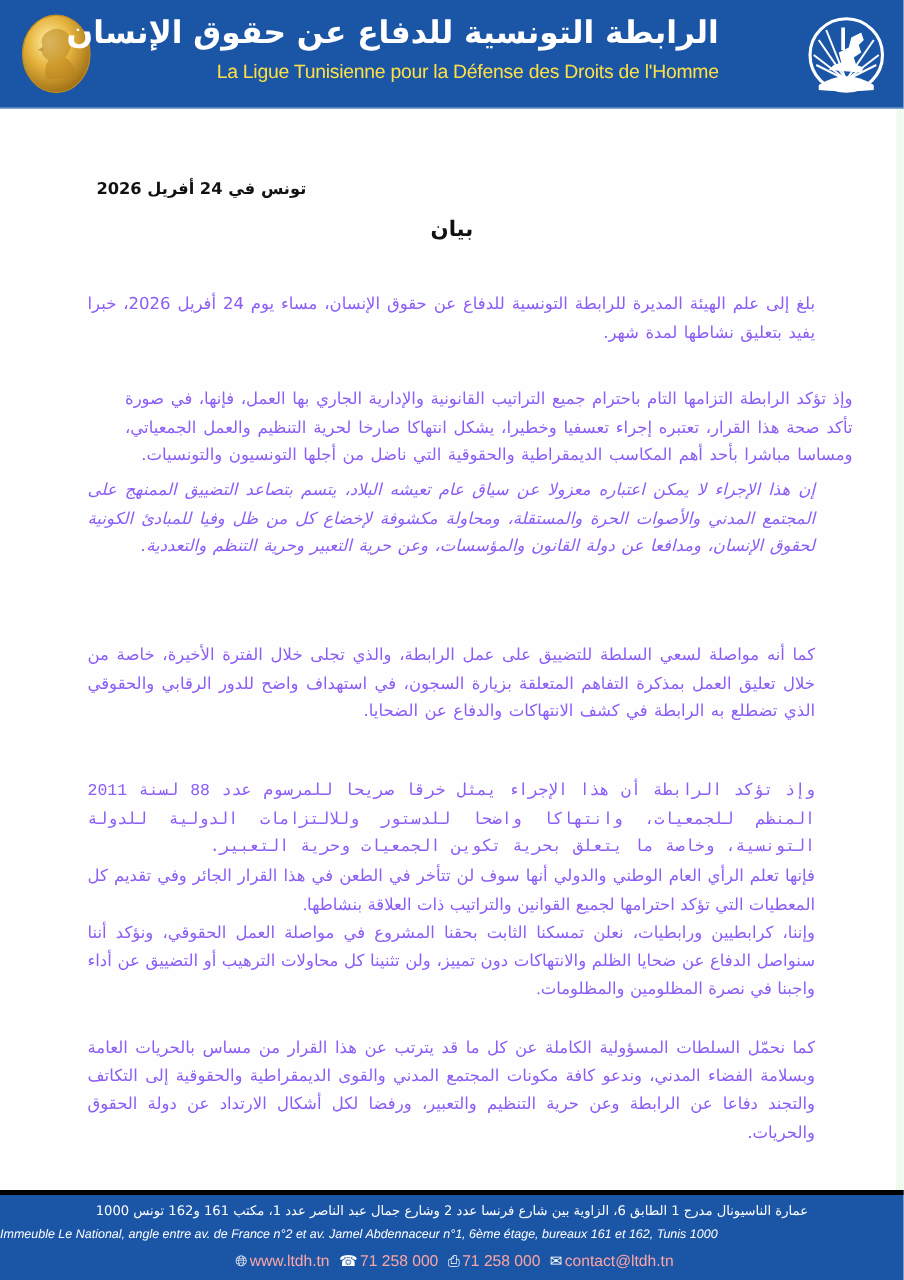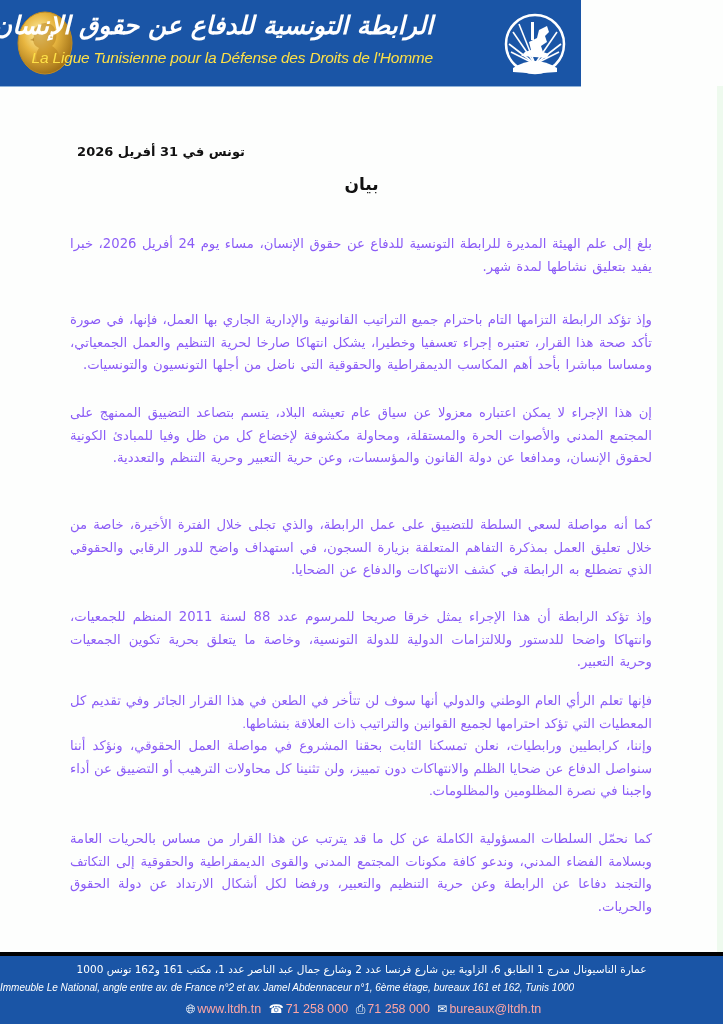--- a/index.html
+++ b/index.html
@@ -19,25 +19,24 @@
     top: 86px;
     right: 0;
     width: 6px;
     height: 866px;
     background: #eefaee;
   }
   
   .header {
     position: absolute;
     top: 0; left: 0;
-    width: 581px;
+    width: 723px;
     height: 86px;
     background: #1a55a6;
     border-bottom: 1px solid #8fb2d8;
-    font-style: italic;
   }
   .medal {
     position: absolute;
     left: 17px;
     top: 11px;
     width: 56px;
     height: 64px;
   }
   .emblem {
     position: absolute;
@@ -108,24 +107,24 @@
     direction: rtl;
     text-align: justify;
     text-align-last: right;
     font-family: "DejaVu Sans", sans-serif;
     font-size: 13.2px;
     line-height: 22.5px;
     color: #8b5cf6;
     word-spacing: 1px;
   }
   .p1 { top: 233px; }
-  .p2 { top: 309px; }
-  .p3 { top: 402px; }
+  .p2 { top: 309px; margin-left: 30px; }
+  .p3 { top: 382px; font-style: italic; }
   .p4 { top: 514px; }
-  .p5 { top: 606px; }
+  .p5 { top: 622px; font-family: Liberation Mono, monospace; }
   .p6 { top: 690px; }
   .p7 { top: 828px; }
   
   .footer {
     position: absolute;
     left: 0;
     top: 952px;
     width: 723px;
     height: 72px;
     background: #1a55a6;
@@ -208,34 +207,34 @@
       <line x1="32" y1="52" x2="56" y2="40"></line>
       <line x1="32" y1="52" x2="58" y2="32"></line>
       <line x1="32" y1="52" x2="54" y2="20"></line>
     </g>
     <path d="M18 44 L22 40 L28 38 L26 30 L34 26 L36 18 L44 14 L46 20 L42 24 L44 30 L38 34 L40 40 L46 42 L44 46 Z" fill="#ffffff"></path>
     <rect x="28" y="10" width="3" height="18" fill="#ffffff"></rect>
     <path d="M10 56 Q32 42 54 56 L54 60 Q32 62 10 60 Z" fill="#ffffff"></path>
   </svg>
 </div>
 
-<div class="date-line">تونس في 31 أفريل 2026</div>
+<div class="date-line">تونس في 24 أفريل 2026</div>
 <div class="doc-title">بيان</div>
 
 <div class="para p1">بلغ إلى علم الهيئة المديرة للرابطة التونسية للدفاع عن حقوق الإنسان، مساء يوم 24 أفريل 2026، خبرا يفيد بتعليق نشاطها لمدة شهر.</div>
 <div class="para p2">وإذ تؤكد الرابطة التزامها التام باحترام جميع التراتيب القانونية والإدارية الجاري بها العمل، فإنها، في صورة تأكد صحة هذا القرار، تعتبره إجراء تعسفيا وخطيرا، يشكل انتهاكا صارخا لحرية التنظيم والعمل الجمعياتي، ومساسا مباشرا بأحد أهم المكاسب الديمقراطية والحقوقية التي ناضل من أجلها التونسيون والتونسيات.</div>
 <div class="para p3">إن هذا الإجراء لا يمكن اعتباره معزولا عن سياق عام تعيشه البلاد، يتسم بتصاعد التضييق الممنهج على المجتمع المدني والأصوات الحرة والمستقلة، ومحاولة مكشوفة لإخضاع كل من ظل وفيا للمبادئ الكونية لحقوق الإنسان، ومدافعا عن دولة القانون والمؤسسات، وعن حرية التعبير وحرية التنظم والتعددية.</div>
 <div class="para p4">كما أنه مواصلة لسعي السلطة للتضييق على عمل الرابطة، والذي تجلى خلال الفترة الأخيرة، خاصة من خلال تعليق العمل بمذكرة التفاهم المتعلقة بزيارة السجون، في استهداف واضح للدور الرقابي والحقوقي الذي تضطلع به الرابطة في كشف الانتهاكات والدفاع عن الضحايا.</div>
 <div class="para p5">وإذ تؤكد الرابطة أن هذا الإجراء يمثل خرقا صريحا للمرسوم عدد 88 لسنة 2011 المنظم للجمعيات، وانتهاكا واضحا للدستور وللالتزامات الدولية للدولة التونسية، وخاصة ما يتعلق بحرية تكوين الجمعيات وحرية التعبير.</div>
 <div class="para p6" style="white-space: pre-line; font-family: Liberation Serif, serif;">فإنها تعلم الرأي العام الوطني والدولي أنها سوف لن تتأخر في الطعن في هذا القرار الجائر وفي تقديم كل المعطيات التي تؤكد احترامها لجميع القوانين والتراتيب ذات العلاقة بنشاطها.
 وإننا، كرابطيين ورابطيات، نعلن تمسكنا الثابت بحقنا المشروع في مواصلة العمل الحقوقي، ونؤكد أننا سنواصل الدفاع عن ضحايا الظلم والانتهاكات دون تمييز، ولن تثنينا كل محاولات الترهيب أو التضييق عن أداء واجبنا في نصرة المظلومين والمظلومات.</div>
 <div class="para p7">كما نحمّل السلطات المسؤولية الكاملة عن كل ما قد يترتب عن هذا القرار من مساس بالحريات العامة وبسلامة الفضاء المدني، وندعو كافة مكونات المجتمع المدني والقوى الديمقراطية والحقوقية إلى التكاتف والتجند دفاعا عن الرابطة وعن حرية التنظيم والتعبير، ورفضا لكل أشكال الارتداد عن دولة الحقوق والحريات.</div>
 
 <div class="footer">
   <div class="footer-ar">عمارة الناسيونال مدرج 1 الطابق 6، الزاوية بين شارع فرنسا عدد 2 وشارع جمال عبد الناصر عدد 1، مكتب 161 و162 تونس 1000</div>
   <div class="footer-fr">Immeuble Le National, angle entre av. de France n°2 et av. Jamel Abdennaceur n°1, 6ème étage, bureaux 161 et 162, Tunis 1000</div>
   <div class="footer-contact">
     <span class="ic">🌐︎</span><a>www.ltdh.tn</a>
     <span class="ic">☎</span><span class="val">71 258 000</span>
     <span class="ic">⎙</span><span class="val">71 258 000</span>
-    <span class="ic">✉</span><a>bureaux@ltdh.tn</a>
+    <span class="ic">✉</span><a>contact@ltdh.tn</a>
   </div>
 </div>
 
 </body></html>

